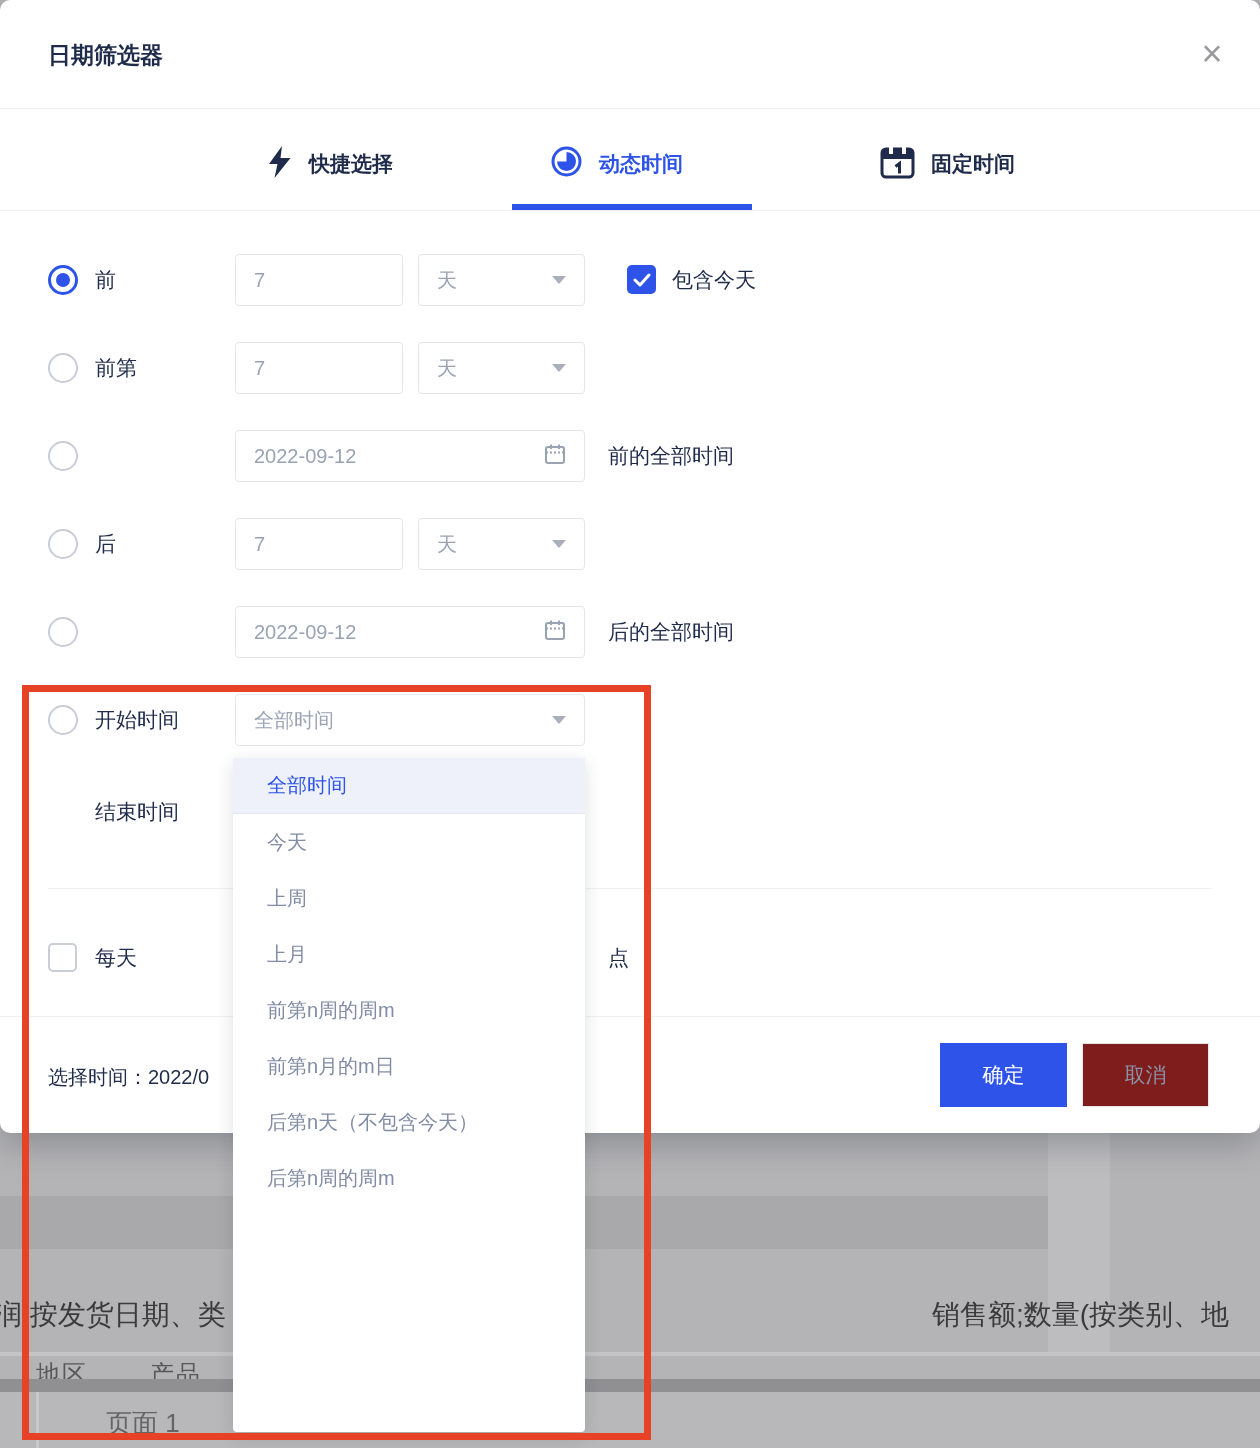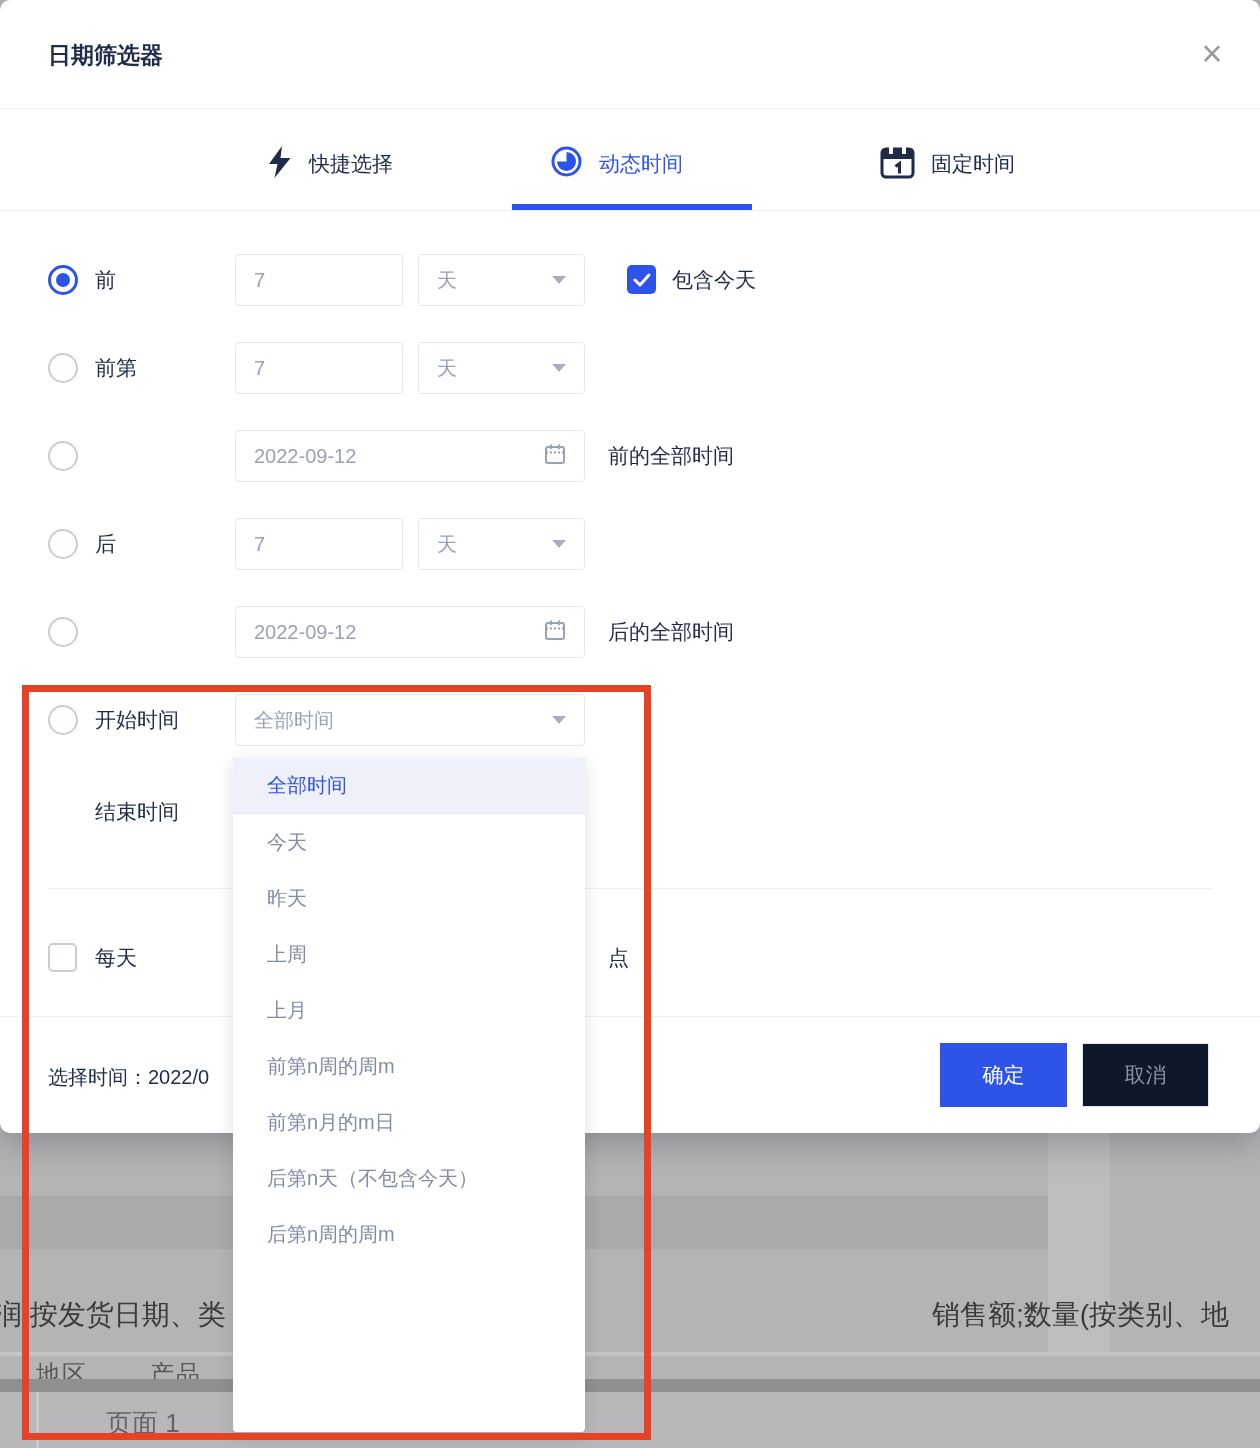--- a/index.html
+++ b/index.html
@@ -31,21 +31,21 @@
   .modal-title{left:48px;top:40px;font-size:23px;font-weight:600;color:#1e2b4a;}
   .close-x{left:1192px;top:34px;width:40px;height:40px;font-size:36px;line-height:40px;
            text-align:center;color:#9a9a9c;cursor:pointer;font-weight:400;}
   .hr{height:1px;background:#eef0f2;}
   .hr-header{left:0;top:108px;width:1260px;}
   .hr-tabs{left:0;top:210px;width:1260px;}
   .hr-mid{left:48px;top:888px;width:1164px;}
   .hr-footer{left:0;top:1016px;width:1260px;}
 
   
-  .tab{top:144px;height:40px;display:flex;align-items:center;gap:16px;font-size:21px;cursor:pointer;}
+  .tab{top:144px;height:40px;display:flex;align-items:center;gap:16px;font-size:21px;cursor:pointer;font-weight:bold;}
   .tab-1{left:266px;}
   .tab-2{left:550px;color:#2d53e8;}
   .tab-3{left:836px;margin-left:44px;}
   .tab-underline{left:512px;top:204px;width:240px;height:6px;background:#2d53e8;z-index:2;}
 
   
   .row-label{font-size:21px;color:#1f2b4a;height:30px;line-height:30px;}
   .radio{width:30px;height:30px;border:2px solid #c9cdd6;border-radius:50%;background:#fff;
          box-sizing:border-box;cursor:pointer;}
   .radio.sel{border:3px solid #2d53e8;}
@@ -67,21 +67,21 @@
       box-shadow:0 5px 18px rgba(31,35,41,.14);z-index:5;}
   .dd-item{height:56px;display:flex;align-items:center;padding-left:34px;font-size:20px;
            color:#828ca5;cursor:pointer;box-sizing:border-box;}
   .dd-item.active{background:#eef1f9;color:#2d53e8;border-bottom:1px solid #e2e6f0;}
 
   
   .sel-time{left:48px;top:1064px;font-size:20px;color:#1f2b4a;white-space:nowrap;}
   .btn{height:64px;width:127px;border-radius:0;display:flex;align-items:center;justify-content:center;
        font-size:21px;box-sizing:border-box;cursor:pointer;}
   .btn-ok{left:940px;top:1043px;background:#2d53e8;color:#fff;}
-  .btn-cancel{left:1082px;top:1043px;background:#0f172a;border:1px solid #e4e6ea;color:#8a93a6;}
+  .btn-cancel{left:1082px;top:1043px;background:#7f1d1d;border:1px solid #e4e6ea;color:#8a93a6;}
 
   
   .annotation{left:22px;top:685px;width:629px;height:755px;border:7px solid #e84226;
               box-sizing:border-box;z-index:50;pointer-events:none;}
 </style>
 </head>
 <body>
 
 <div class="abs bg-band-dark"></div>
 <div class="abs bg-seam"></div>
@@ -214,21 +214,20 @@
   <div class="abs row-label" style="left:608px;top:943px;">点</div>
 
   <div class="abs hr hr-footer"></div>
   <div class="abs sel-time">选择时间：2022/0</div>
   <div class="abs btn btn-ok">确定</div>
   <div class="abs btn btn-cancel">取消</div>
 
   <div class="abs dd">
     <div class="dd-item active">全部时间</div>
     <div class="dd-item">今天</div>
-    <div class="dd-item">昨天</div>
     <div class="dd-item">上周</div>
     <div class="dd-item">上月</div>
     <div class="dd-item">前第n周的周m</div>
     <div class="dd-item">前第n月的m日</div>
     <div class="dd-item">后第n天（不包含今天）</div>
     <div class="dd-item">后第n周的周m</div>
   </div>
 
 </div>
 

